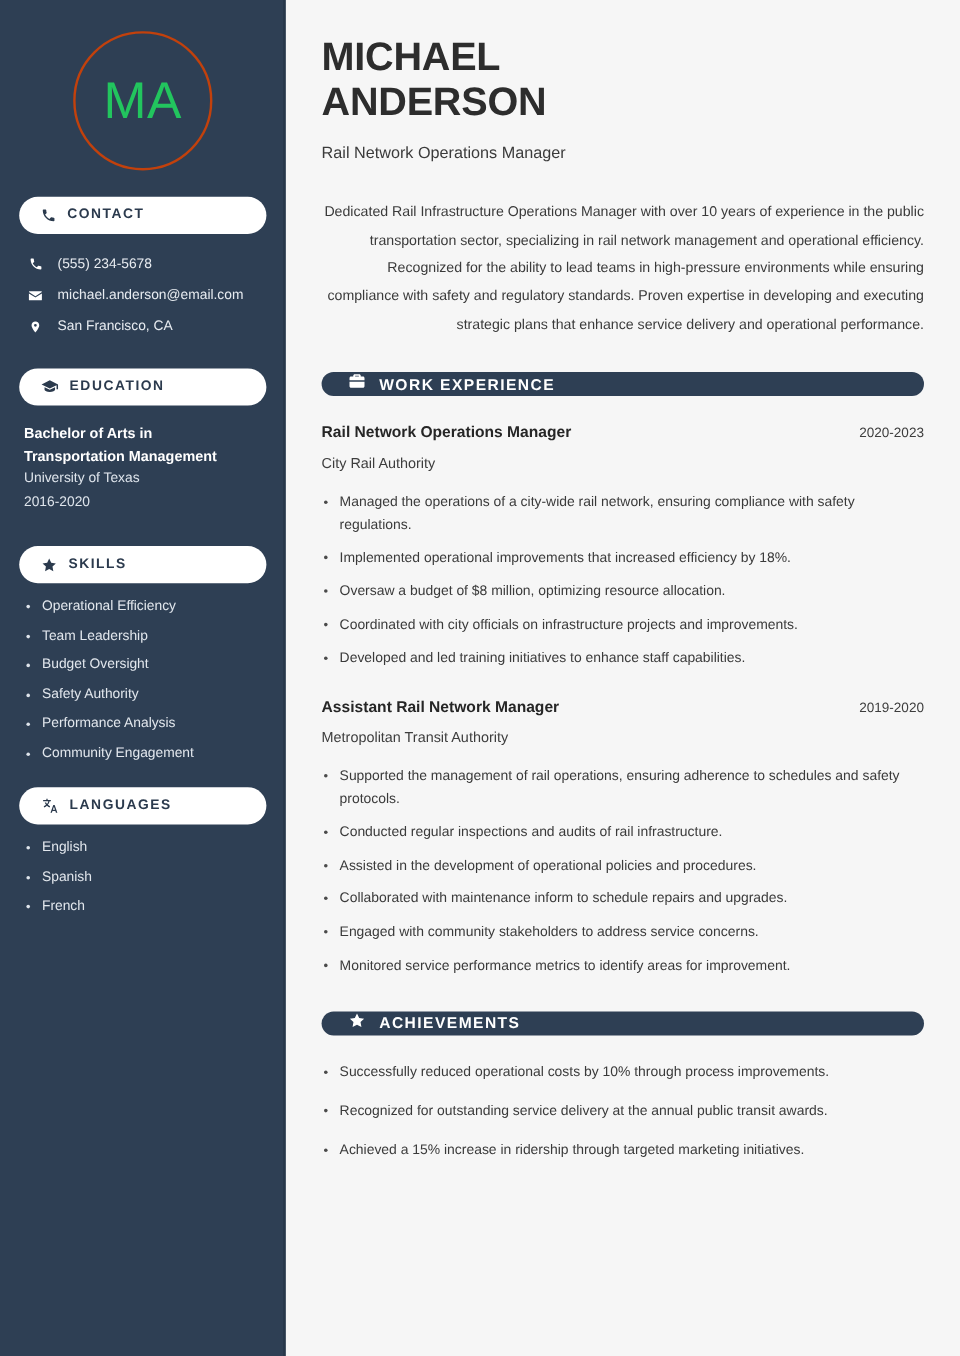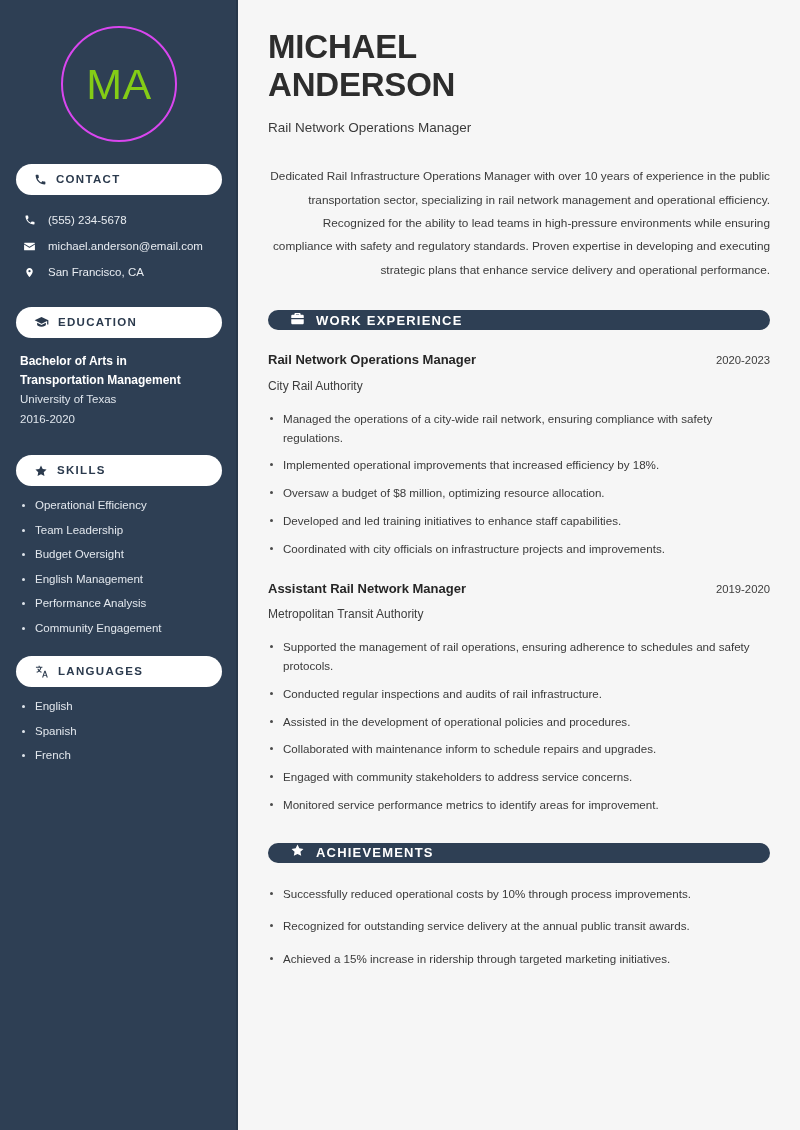--- a/index.html
+++ b/index.html
@@ -41,25 +41,25 @@
   .avatar-wrap {
     display: flex;
     justify-content: center;
     padding-top: 26px;
     padding-bottom: 22px;
   }
   .avatar {
     width: 116px;
     height: 116px;
     border-radius: 50%;
-    border: 2px solid #d946ef;
+    border: 2px solid #c2410c;
     display: flex;
     align-items: center;
     justify-content: center;
-    color: #84cc16;
+    color: #22c55e;
     font-size: 43px;
     font-weight: 400;
     letter-spacing: 0.5px;
     line-height: 1;
   }
 
   .pill {
     background: #ffffff;
     color: #2b3a4d;
     border-radius: 999px;
@@ -307,21 +307,21 @@
           <path d="M12 2.5l2.9 6 6.6.9-4.8 4.6 1.2 6.5L12 17.4 6.1 20.5l1.2-6.5L2.5 9.4l6.6-.9z"></path>
         </svg>
       </span>
       <span class="pill-label">SKILLS</span>
     </div>
 
     <ul class="side-list">
       <li>Operational Efficiency</li>
       <li>Team Leadership</li>
       <li>Budget Oversight</li>
-      <li>English Management</li>
+      <li>Safety Authority</li>
       <li>Performance Analysis</li>
       <li>Community Engagement</li>
     </ul>
 
     <div class="pill">
       <span>
         <svg width="15" height="15" viewBox="0 0 24 24" fill="#2b3a4d" aria-hidden="true">
           <path d="M3.1 4.2h4.3V2.6h1.7v1.6h4.3v1.6h-1.7c-.4 1.9-1.2 3.5-2.3 4.8.9.8 1.9 1.4 3 1.9l-.7 1.6c-1.3-.6-2.5-1.4-3.5-2.3-1 .9-2.2 1.7-3.6 2.3l-.7-1.6c1.2-.5 2.2-1.1 3.1-1.9-.7-.9-1.3-1.9-1.7-3h1.8c.3.7.7 1.3 1.2 1.9.8-1 1.4-2.2 1.7-3.7H3.1V4.2z"></path>
           <path d="M16.6 10.8h1.9l3.6 10.6h-1.9l-.8-2.5h-3.8l-.8 2.5h-1.9l3.7-10.6zm.9 2.4-1.4 4.2h2.8l-1.4-4.2z"></path>
         </svg>
@@ -361,22 +361,22 @@
     <div class="job">
       <div class="job-head">
         <div class="job-role">Rail Network Operations Manager</div>
         <div class="job-dates">2020-2023</div>
       </div>
       <div class="job-company">City Rail Authority</div>
       <ul class="bullets">
         <li>Managed the operations of a city-wide rail network, ensuring compliance with safety regulations.</li>
         <li>Implemented operational improvements that increased efficiency by 18%.</li>
         <li>Oversaw a budget of $8 million, optimizing resource allocation.</li>
+        <li>Coordinated with city officials on infrastructure projects and improvements.</li>
         <li>Developed and led training initiatives to enhance staff capabilities.</li>
-        <li>Coordinated with city officials on infrastructure projects and improvements.</li>
       </ul>
     </div>
 
     <div class="job">
       <div class="job-head">
         <div class="job-role">Assistant Rail Network Manager</div>
         <div class="job-dates">2019-2020</div>
       </div>
       <div class="job-company">Metropolitan Transit Authority</div>
       <ul class="bullets">

